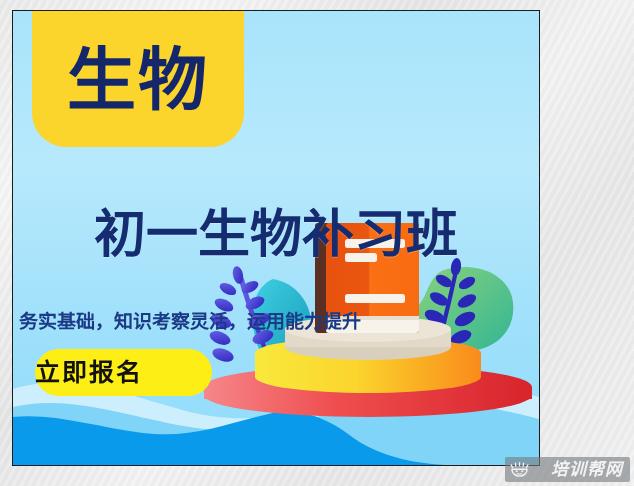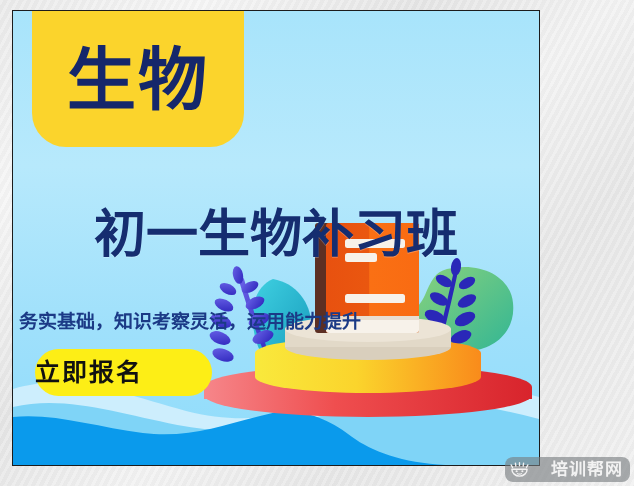--- a/index.html
+++ b/index.html
@@ -158,22 +158,23 @@
   
   .watermark {
     position: absolute;
     right: 4px;
     bottom: 4px;
     display: flex;
     align-items: center;
     gap: 22px;
     padding: 3px 7px 3px 5px;
     background: rgba(120,124,128,.62);
-    border-radius: 8px;
+    border-radius: 2px;
     z-index: 20;
+    font-style: italic;
   }
   .watermark-icon {
     width: 19px;
     height: 19px;
     flex: 0 0 19px;
     display:block;
   }
   .watermark-label {
     font-family: "DejaVu Sans", "Liberation Sans", sans-serif;
     font-size: 17px;

